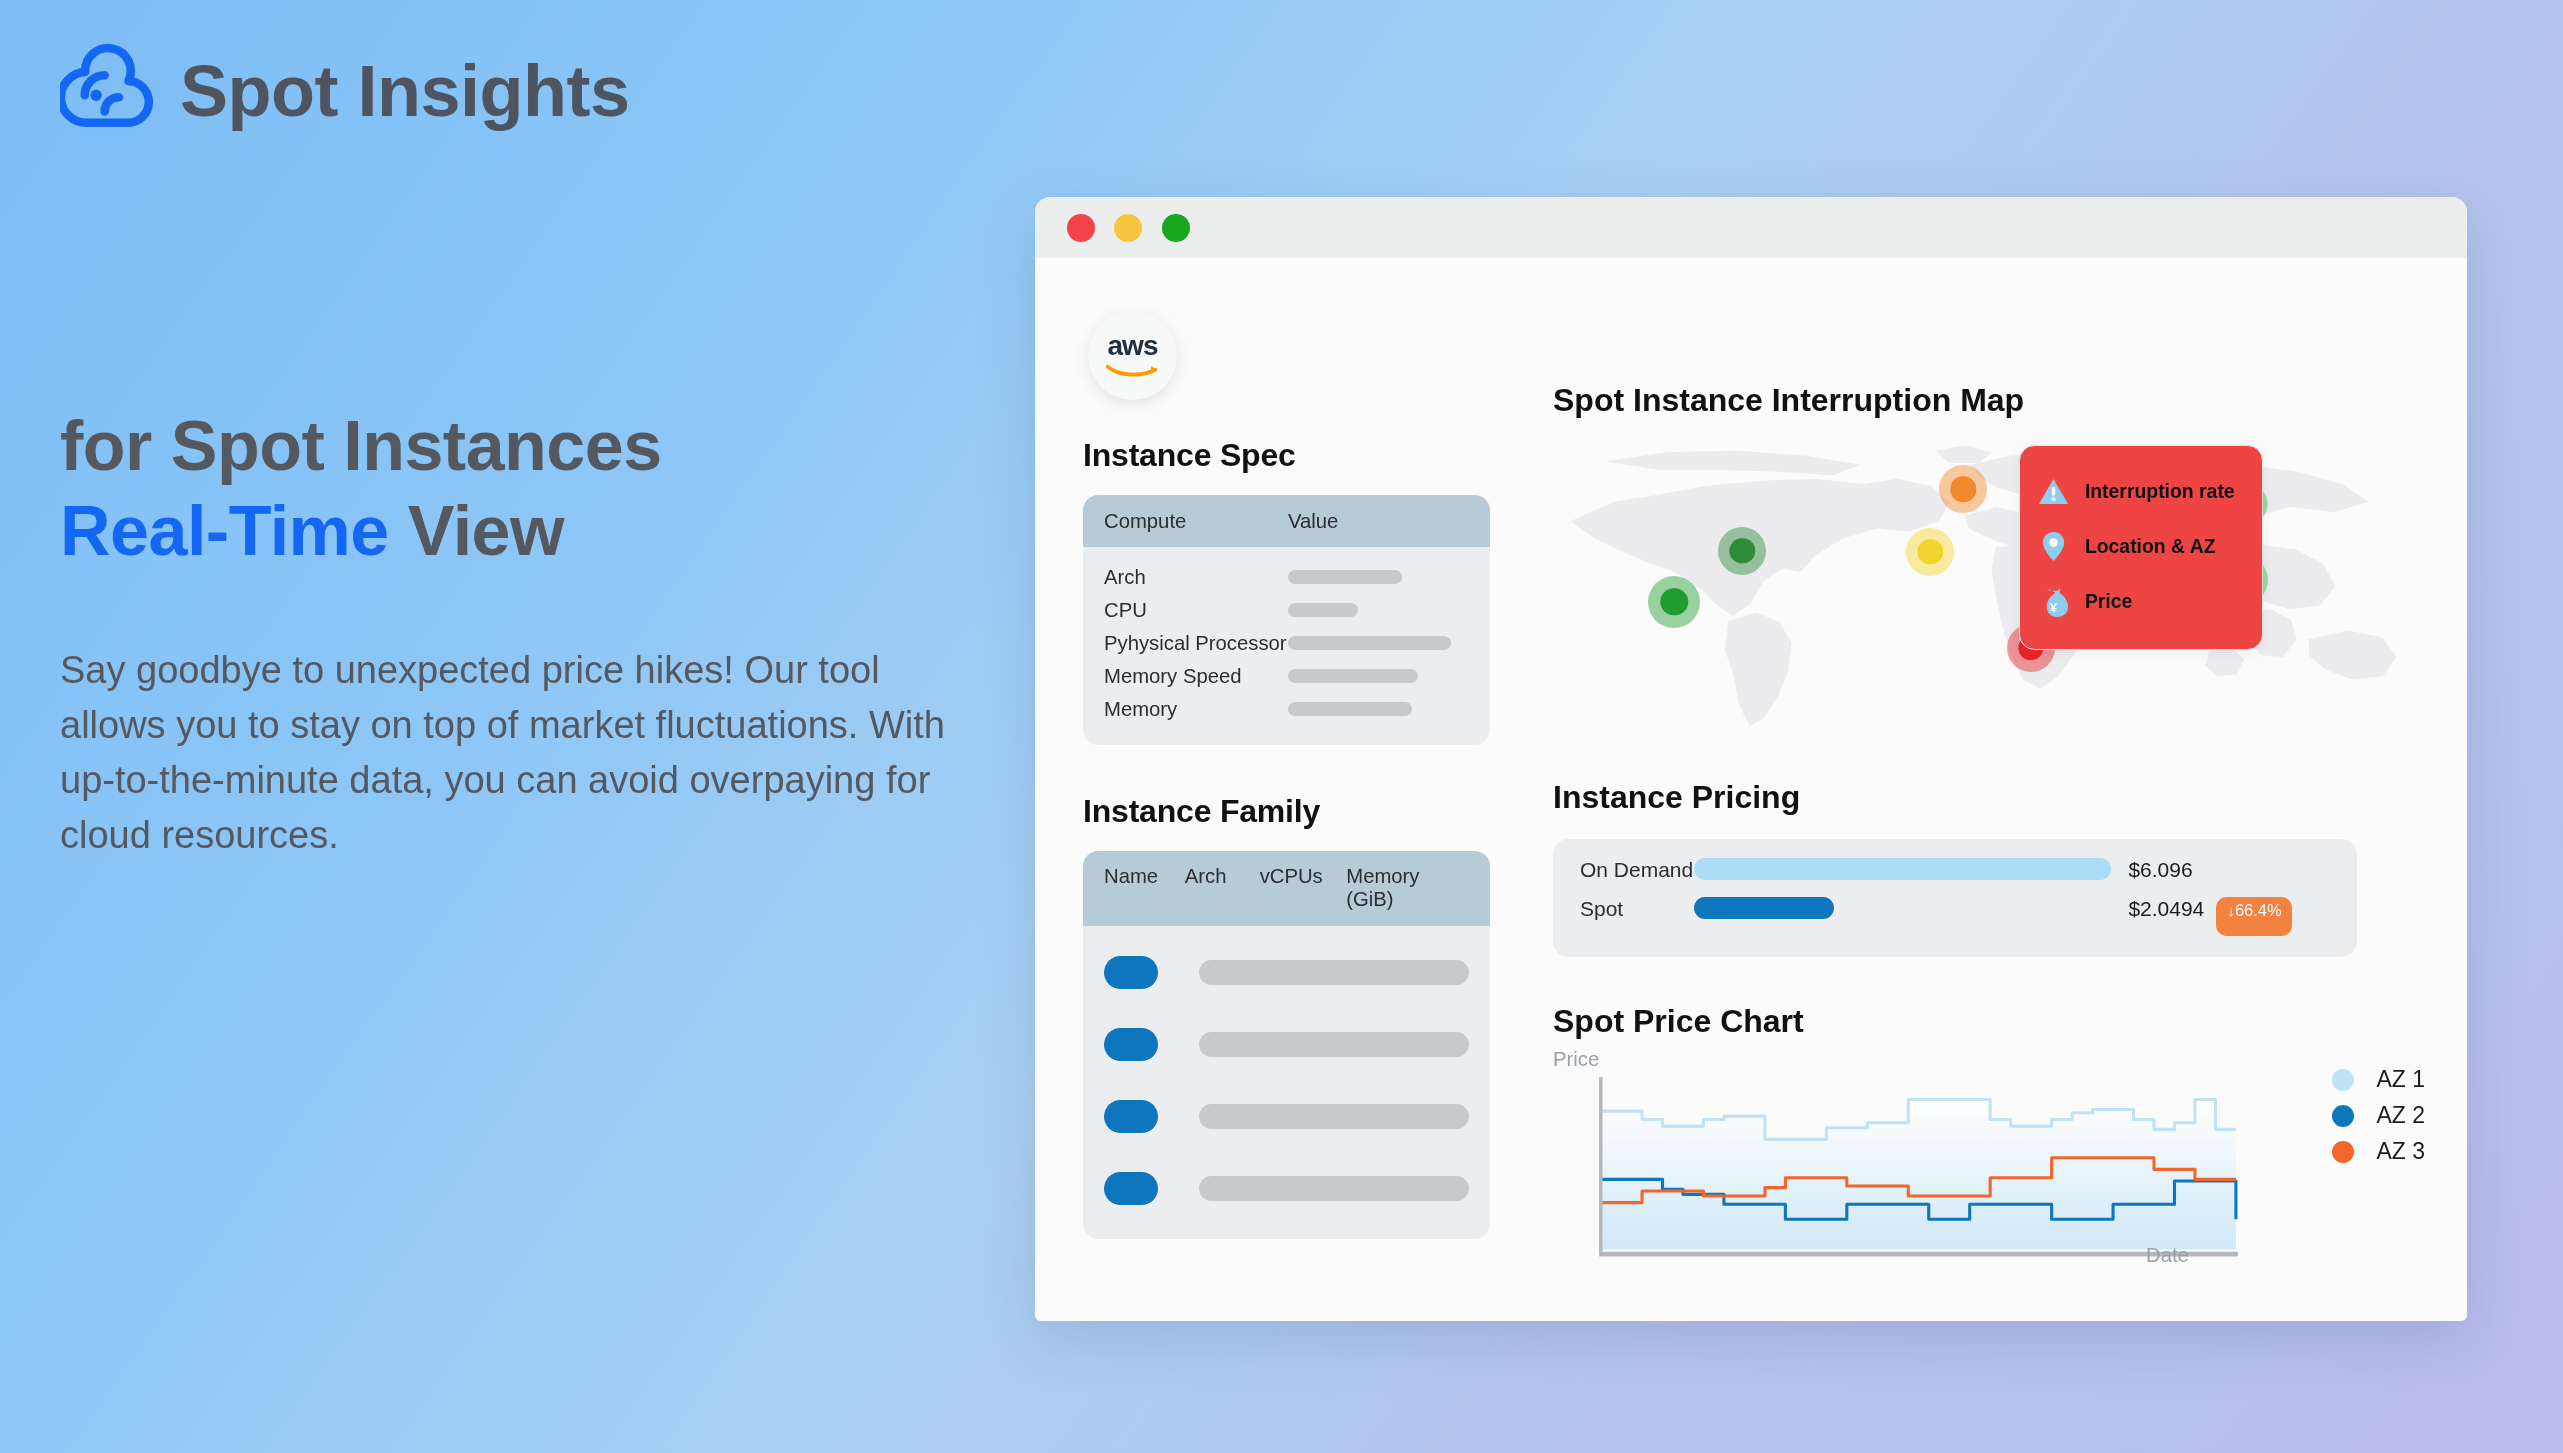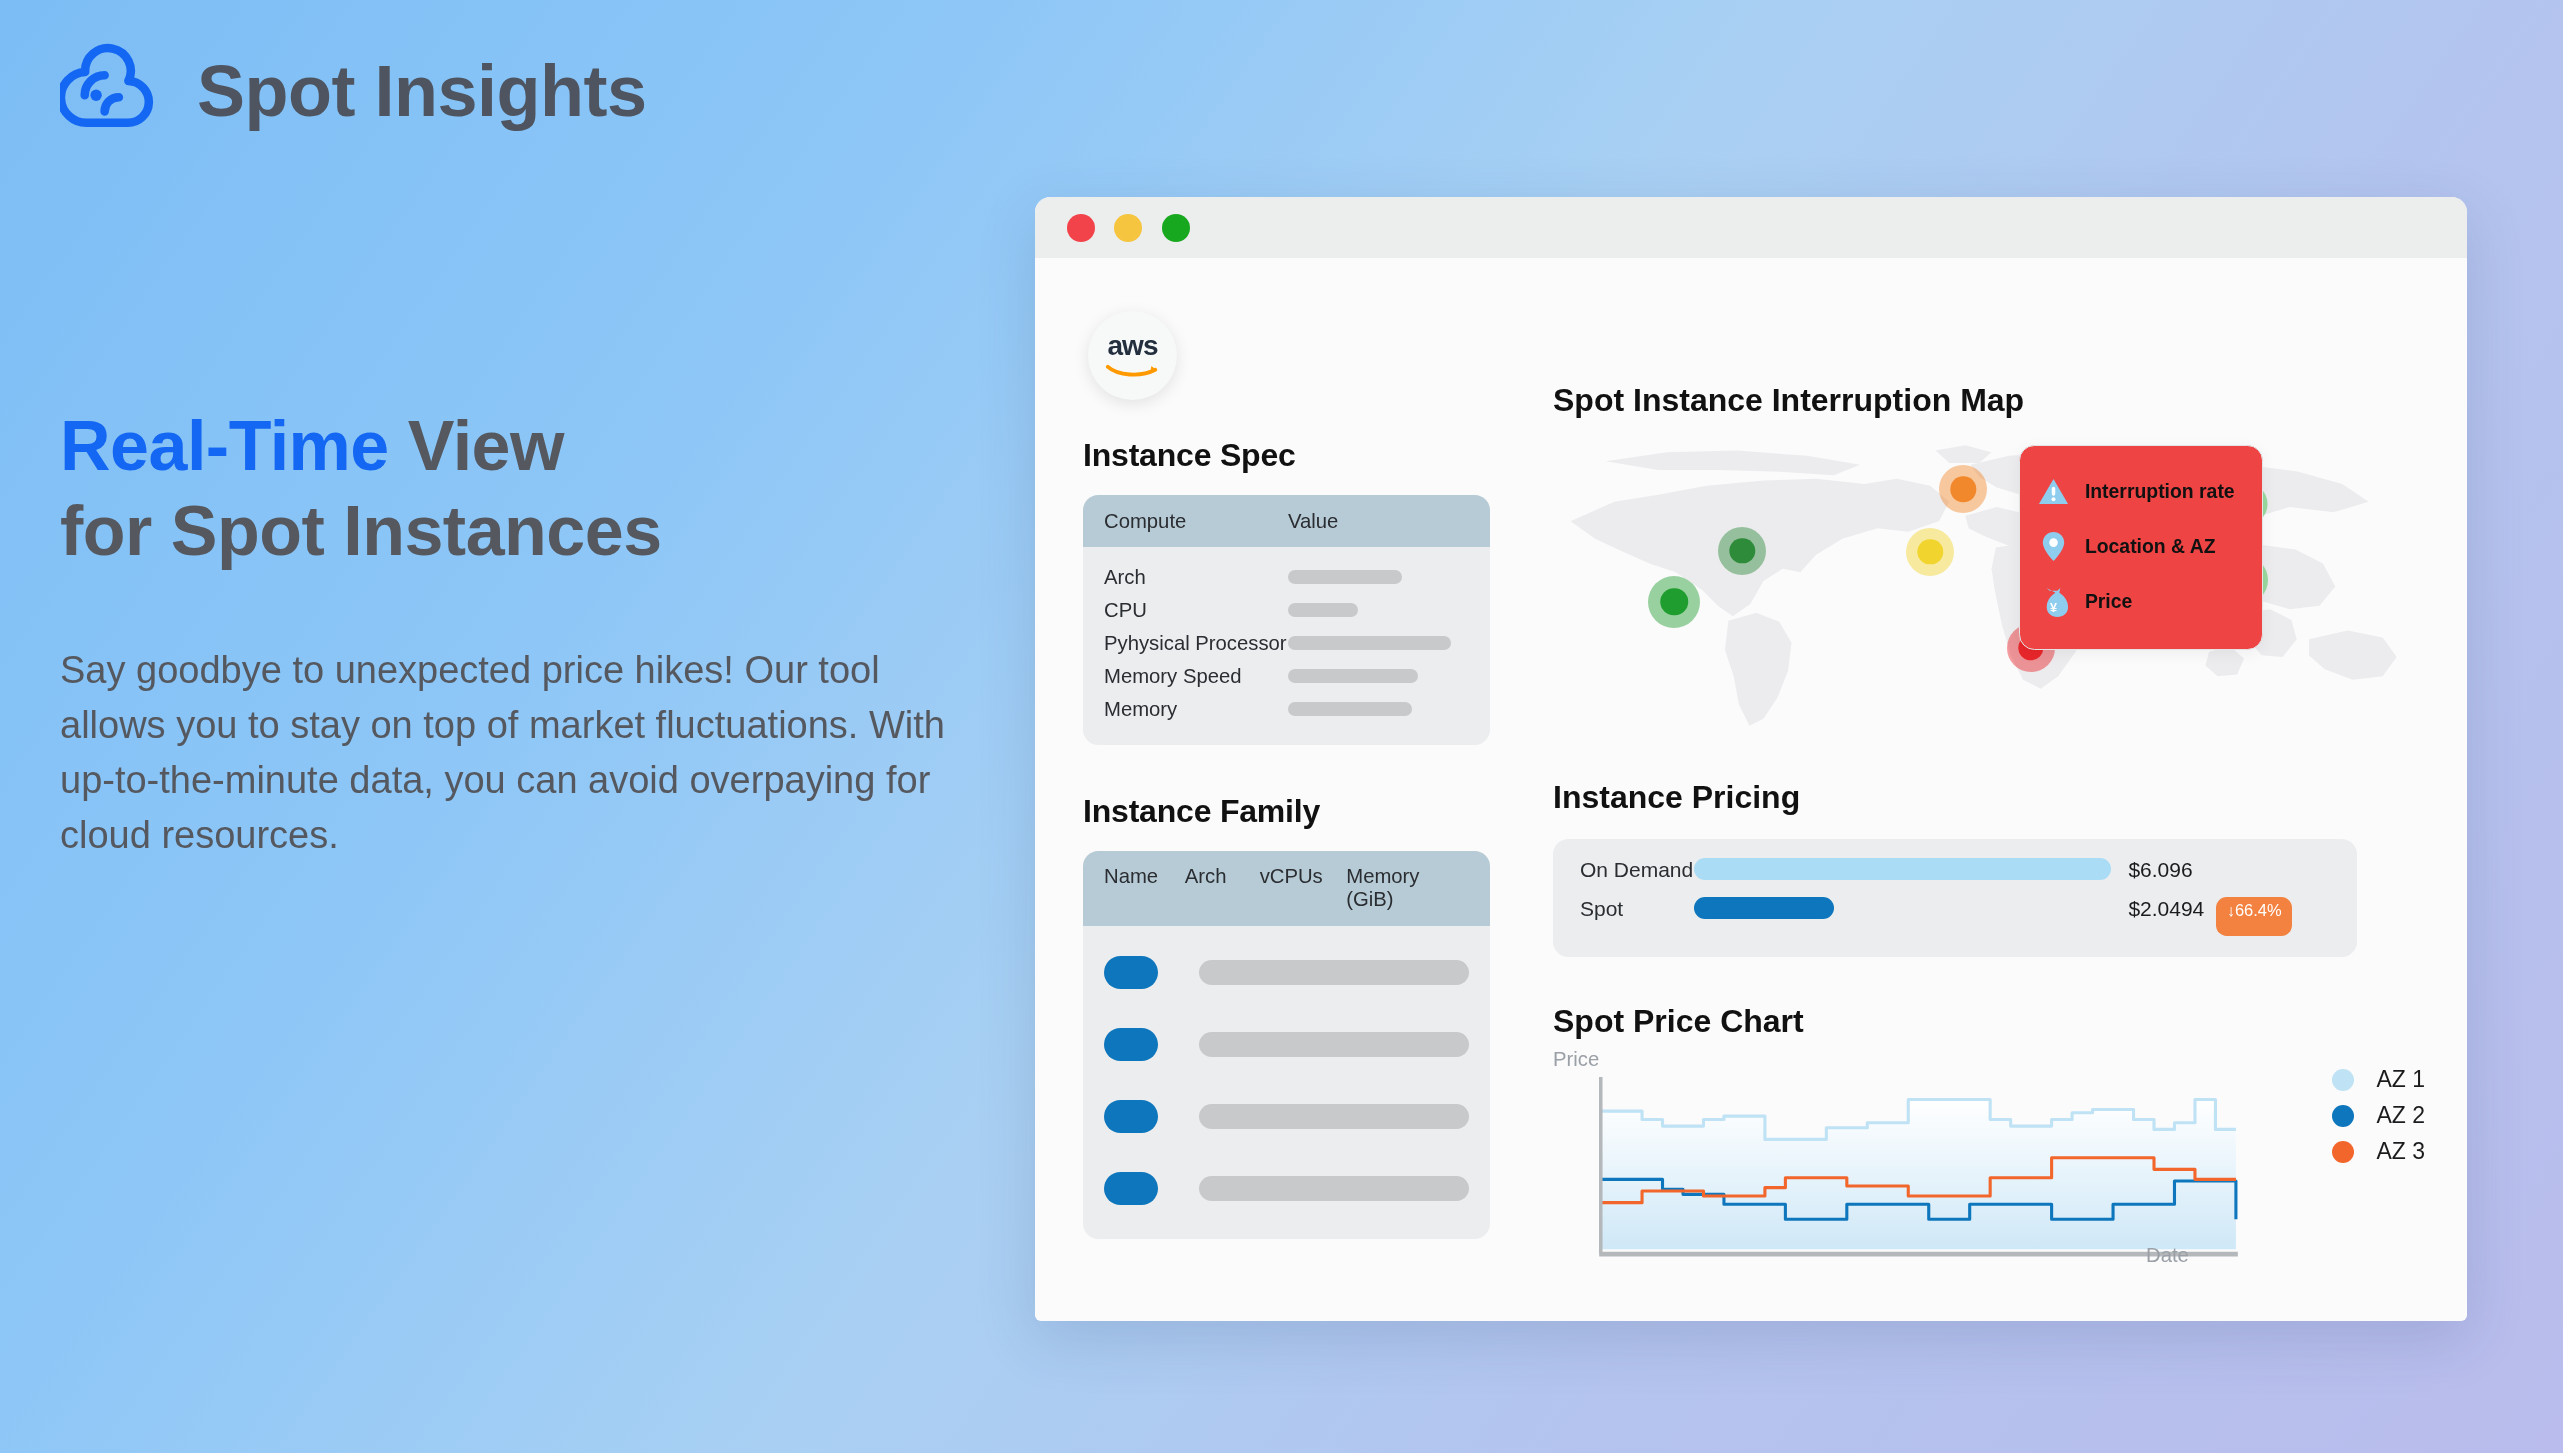--- a/index.html
+++ b/index.html
@@ -6,21 +6,21 @@
   html, body { width: 2563px; height: 1453px; overflow: hidden; }
   body {
     font-family: "Liberation Sans", sans-serif;
     background: linear-gradient(125deg, #7cbdf5 0%, #8ec7f7 28%, #a9d0f3 50%, #b4c4ee 72%, #b9bcec 100%);
     position: relative;
   }
 
   
   .left-panel { position: absolute; left: 60px; top: 37px; width: 988px; }
 
-  .brand-row { display: flex; align-items: center; gap: 42px; height: 107px; }
+  .brand-row { display: flex; align-items: center; gap: 25px; height: 107px; }
   .brand-logo { width: 95px; height: 95px; flex: 0 0 95px; }
   .brand-name {
     font-size: 72px; font-weight: 700; color: #4f5560;
     letter-spacing: -0.5px; line-height: 1;
   }
 
   .headline {
     margin-top: 260px;
     font-size: 70px; font-weight: 700; line-height: 1.22;
     color: #55585e; letter-spacing: -0.5px;
@@ -144,22 +144,22 @@
         <path d="M72 40a24 24 0 1 0-45.5-9.5A21 21 0 0 0 29 84h42a22 22 0 0 0 1-44z" fill="none" stroke="#1467f2" stroke-width="9" stroke-linejoin="round"></path>
         <path d="M26 55a21 21 0 0 1 21-21" fill="none" stroke="#1467f2" stroke-width="9" stroke-linecap="round"></path>
         <circle cx="38" cy="55" r="6" fill="#1467f2"></circle>
         <path d="M47 72a15 15 0 0 1 15-15" fill="none" stroke="#1467f2" stroke-width="9" stroke-linecap="round"></path>
       </svg>
     </span>
     <span class="brand-name">Spot Insights</span>
   </div>
 
   <div class="headline">
+    <div>for Spot Instances</div>
     <div><span class="hl">Real-Time</span><span> View</span></div>
-    <div>for Spot Instances</div>
   </div>
 
   <p class="subcopy">Say goodbye to unexpected price hikes! Our tool allows you to stay on top of market fluctuations. With up-to-the-minute data, you can avoid overpaying for cloud resources.</p>
 </div>
 
 <div class="window">
 
   <div class="titlebar">
     <span class="dot red"></span>
     <span class="dot yellow"></span>

